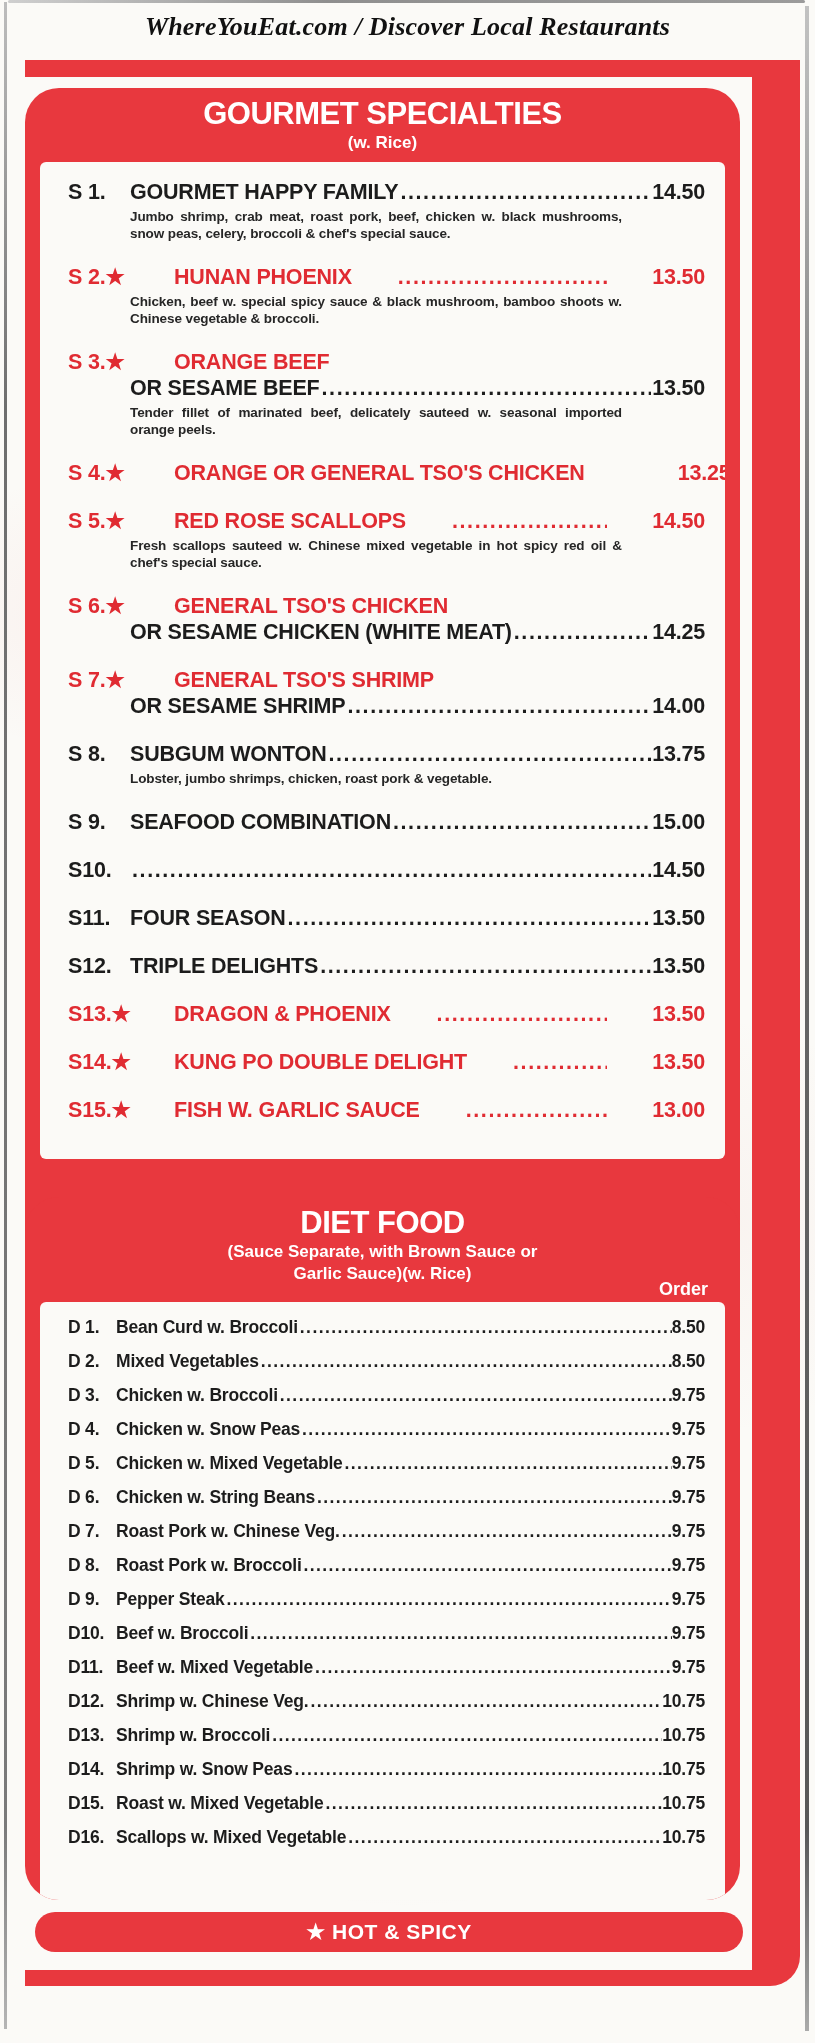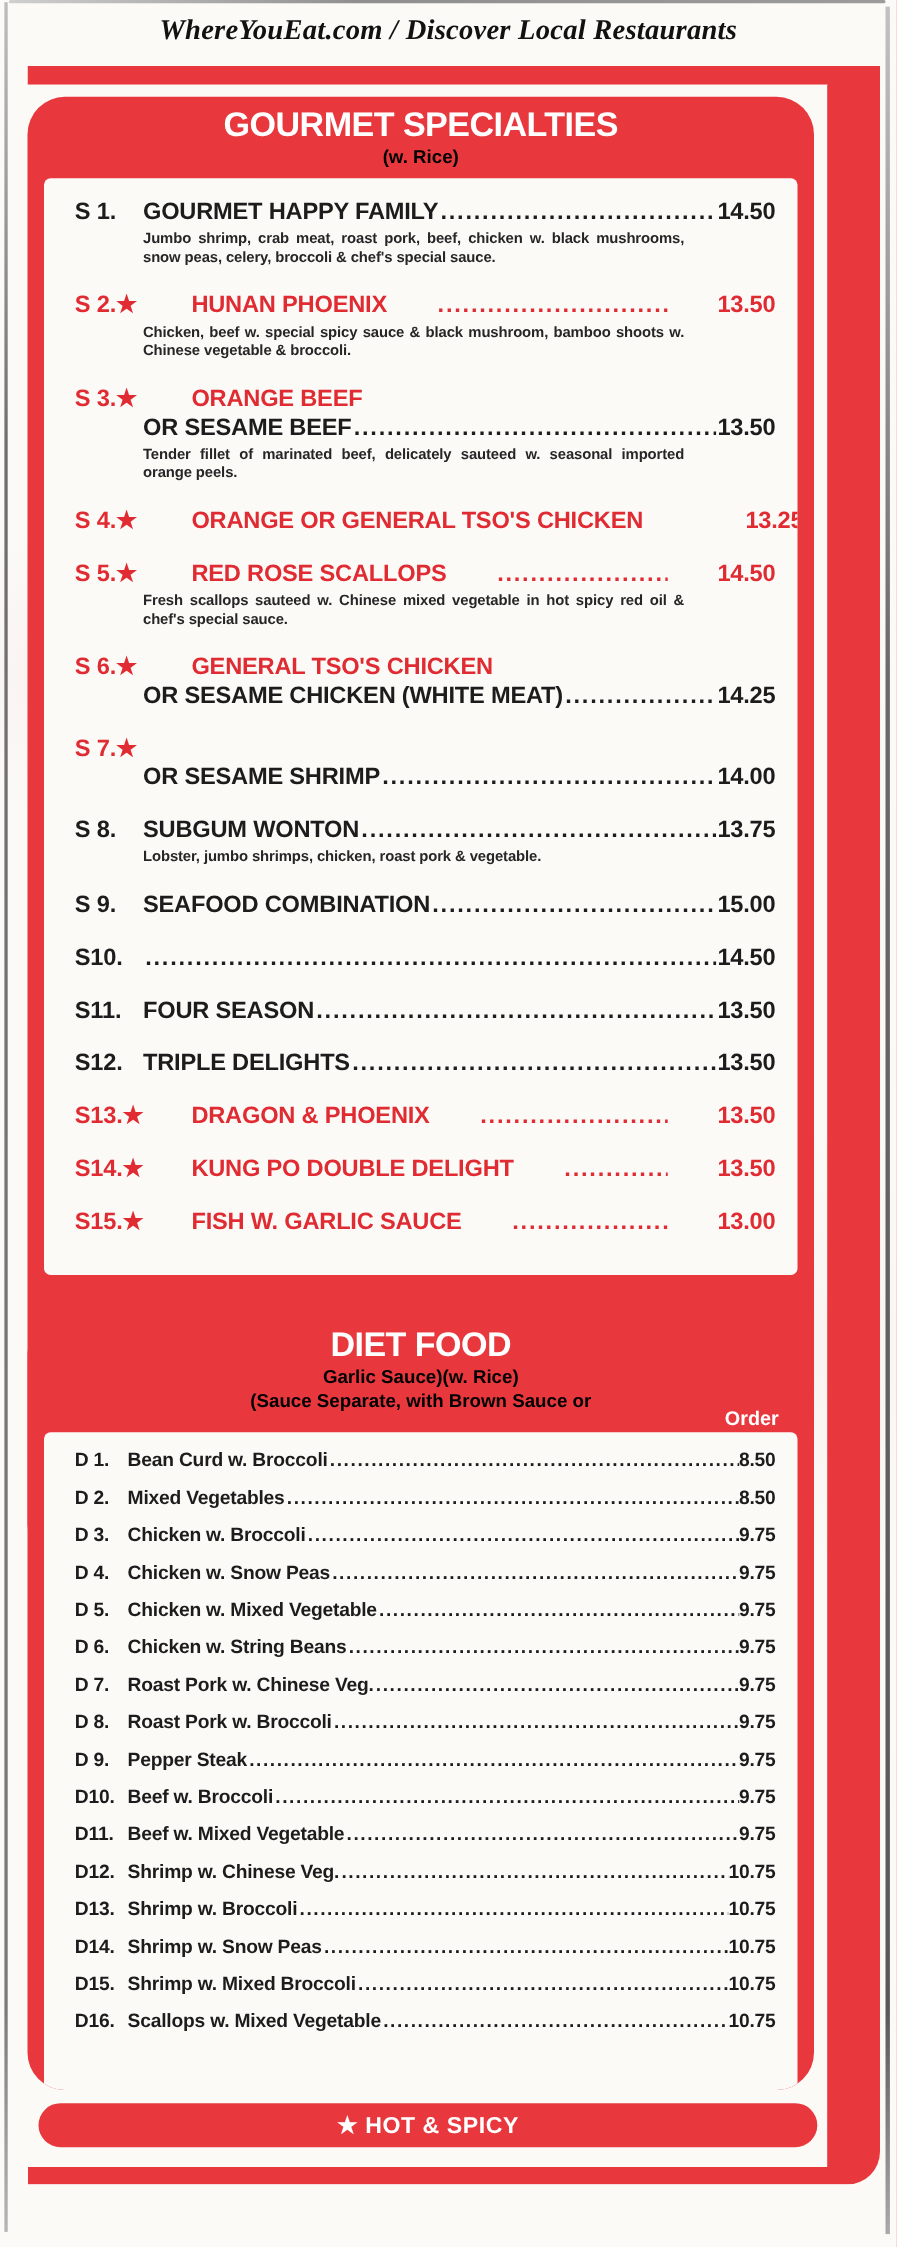--- a/index.html
+++ b/index.html
@@ -48,21 +48,21 @@
   .panel-gourmet::after{ 
     content:"";position:absolute;left:0;right:0;bottom:13px;height:7px;background:var(--paper);
   }
   .panel-diet{top:1197px;height:703px;}
 
   .panel-title{
     text-align:center;color:#fff;font-weight:bold;font-size:31px;line-height:36px;
     letter-spacing:-0.5px;margin-top:8px;
   }
   .panel-subtitle{
-    text-align:center;color:#000000;font-weight:bold;font-size:17px;line-height:22px;
+    text-align:center;color:#ffffff;font-weight:bold;font-size:17px;line-height:22px;
   }
   .order-label{
     position:absolute;top:82px;right:32px;color:#fff;font-weight:bold;font-size:18px;
   }
 
   .content{
     background:var(--paper);border-radius:6px;margin:0 15px;color:var(--ink);
   }
   .gourmet-content{margin-top:8px;height:997px;padding:17px 20px 8px 28px;overflow:hidden;}
   .diet-content{margin-top:17px;height:716px;padding:15px 20px 14px 28px;overflow:hidden;}
@@ -168,20 +168,21 @@
           <div class="g-line">
             <span class="g-code"></span>
             <span class="g-name">OR SESAME CHICKEN (WHITE MEAT)</span>
             <span class="dots">..............................................................................................................</span>
             <span class="g-price">14.25</span>
           </div>
         </div>
         <div class="g-item">
           <div class="g-line red">
             <span class="g-code">S 7.★</span>
+            <span class="g-name">GENERAL TSO'S SHRIMP</span>
           </div>
           <div class="g-line">
             <span class="g-code"></span>
             <span class="g-name">OR SESAME SHRIMP</span>
             <span class="dots">..............................................................................................................</span>
             <span class="g-price">14.00</span>
           </div>
         </div>
         <div class="g-item">
           <div class="g-line">
@@ -245,22 +246,22 @@
             <span class="g-name">FISH W. GARLIC SAUCE</span>
             <span class="dots">..............................................................................................................</span>
             <span class="g-price">13.00</span>
           </div>
         </div>
       </div>
   </section>
 
   <section class="panel panel-diet">
     <div class="panel-title">DIET FOOD</div>
+    <div class="panel-subtitle">(Sauce Separate, with Brown Sauce or</div>
     <div class="panel-subtitle">Garlic Sauce)(w. Rice)</div>
-    <div class="panel-subtitle">(Sauce Separate, with Brown Sauce or</div>
     <div class="order-label">Order</div>
     <div class="content diet-content" id="diet-list">
         <div class="d-row">
           <span class="d-code">D 1.</span>
           <span class="d-name">Bean Curd w. Broccoli</span>
           <span class="dots">..............................................................................................................</span>
           <span class="d-price">8.50</span>
         </div>
         <div class="d-row">
           <span class="d-code">D 2.</span>
@@ -335,21 +336,21 @@
           <span class="d-price">10.75</span>
         </div>
         <div class="d-row">
           <span class="d-code">D14.</span>
           <span class="d-name">Shrimp w. Snow Peas</span>
           <span class="dots">..............................................................................................................</span>
           <span class="d-price">10.75</span>
         </div>
         <div class="d-row">
           <span class="d-code">D15.</span>
-          <span class="d-name">Shrimp w. Mixed Broccoli</span>
+          <span class="d-name">Roast w. Mixed Vegetable</span>
           <span class="dots">..............................................................................................................</span>
           <span class="d-price">10.75</span>
         </div>
         <div class="d-row">
           <span class="d-code">D16.</span>
           <span class="d-name">Scallops w. Mixed Vegetable</span>
           <span class="dots">..............................................................................................................</span>
           <span class="d-price">10.75</span>
         </div>
       </div>

